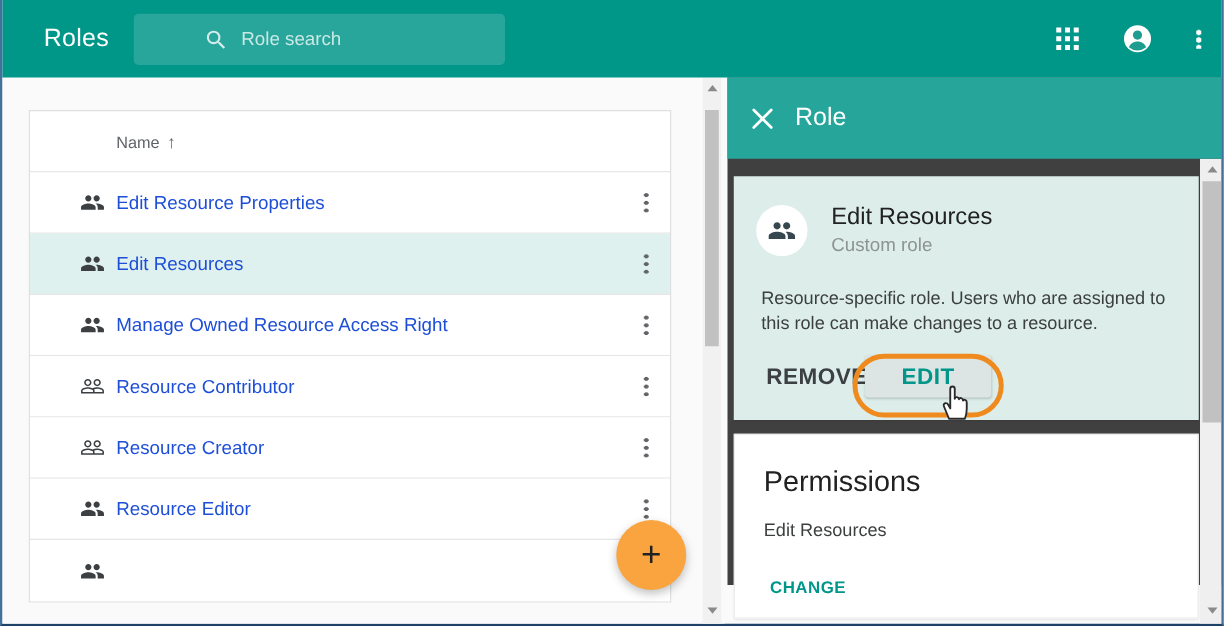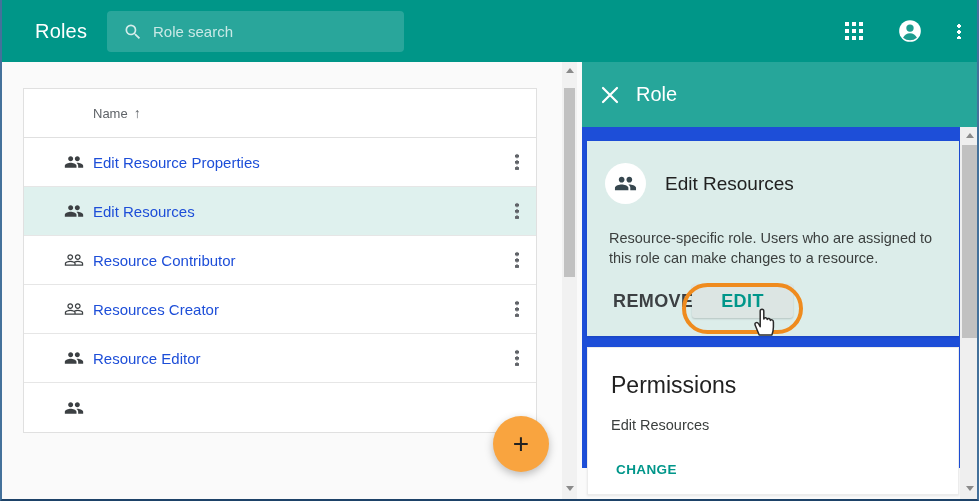--- a/index.html
+++ b/index.html
@@ -8,21 +8,21 @@
     position:relative; overflow:hidden;
     font-family:"Liberation Sans", sans-serif;
     background:#fafafa;
     border-left:2px solid #44719b; border-right:2px solid #44719b; border-bottom:2px solid #1d4268;
   }
   
   .app-header { position:absolute; top:0; left:-2px; width:979px; height:62px;
     background:var(--header-teal,#009688); display:flex; align-items:center; z-index:30; }
   .app-title { color:#fff; font-size:20px; font-weight:500; margin-left:35px; letter-spacing:.2px; }
   .search-box { position:absolute; left:107px; top:11px; width:297px; height:41px;
-    background:rgba(255,255,255,0.16); border-radius:4px; display:flex; align-items:center; }
+    background:rgba(255,255,255,0.16); border-radius:4px; display:flex; align-items:center;padding-left:40px; }
   .search-box svg { margin-left:16px; flex:none; }
   .search-input { background:transparent; border:none; outline:none; color:#fff;
     font-size:15px; font-family:inherit; margin-left:10px; width:230px; }
   .search-input::placeholder { color:rgba(255,255,255,0.75); }
   .header-actions { position:absolute; right:18px; top:0; height:62px; display:flex; align-items:center; gap:34px; }
   .apps-icon { position:relative; width:18px; height:18px; }
   .apps-icon::before { content:""; position:absolute; left:0; top:0; width:4px; height:4px; background:#fff;
     box-shadow:7px 0 #fff,14px 0 #fff,0 7px #fff,7px 7px #fff,14px 7px #fff,0 14px #fff,7px 14px #fff,14px 14px #fff; }
   .dots-v { width:4px; height:16px; background-image:radial-gradient(circle,#fff 2px,transparent 2.1px);
     background-size:4px 6px; background-repeat:repeat-y; background-position:0 0; }
@@ -58,21 +58,21 @@
   .tri-up { top:6px; border-bottom:5px solid #8a8a8a; }
   .tri-down { bottom:8px; border-top:5px solid #8a8a8a; }
 
   
   .fab { position:absolute; left:491px; top:416px; width:56px; height:56px; border-radius:50%;
     background:var(--fab-orange,#f9a43f); box-shadow:0 3px 8px rgba(0,0,0,0.25);
     display:flex; align-items:center; justify-content:center; z-index:40; cursor:pointer;
     font-size:28px; font-weight:400; color:#222; line-height:1; }
 
   
-  .right-region { position:absolute; top:62px; left:580px; width:397px; height:406px; background:#1d4ed8; }
+  .right-region { position:absolute; top:62px; left:580px; width:397px; height:406px; background:#404040; }
   .panel-header { position:absolute; top:0; left:0; right:0; height:65px;
     background:var(--panel-teal,#26a69a); display:flex; align-items:center; z-index:5; }
   .close-x { margin-left:18px; width:20px; height:20px; cursor:pointer; }
   .panel-title { color:#fff; font-size:20px; margin-left:16px; }
 
   .role-card { position:absolute; left:5px; top:79px; width:372px; height:195px;
     background:var(--card-teal,#dcedea); box-shadow:0 1px 2px rgba(0,0,0,0.12); }
   .role-head { display:flex; align-items:center; margin:22px 0 0 18px; }
   .avatar { width:41px; height:41px; border-radius:50%; background:#fff; display:flex;
     align-items:center; justify-content:center; flex:none; }
@@ -152,41 +152,52 @@
           <svg width="20" height="20" viewBox="0 0 24 24">
             <path fill="#3c4043" d="M16 11c1.66 0 2.99-1.34 2.99-3S17.66 5 16 5c-1.66 0-3 1.34-3 3s1.34 3 3 3zm-8 0c1.66 0 2.99-1.34 2.99-3S9.66 5 8 5C6.34 5 5 6.34 5 8s1.34 3 3 3zm0 2c-2.33 0-7 1.17-7 3.5V19h14v-2.5c0-2.33-4.67-3.5-7-3.5zm8 0c-.29 0-.62.02-.97.05 1.16.84 1.97 1.97 1.97 3.45V19h6v-2.5c0-2.33-4.67-3.5-7-3.5z"></path>
           </svg>
         </span>
       <span class="row-name">Edit Resources</span>
       <span class="row-menu">
           <span class="dots-g"></span>
         </span>
     </div>
 
+    <div class="t-row">
+      <span class="row-icon">
+          <svg width="20" height="20" viewBox="0 0 24 24">
+            <path fill="#3c4043" d="M16 11c1.66 0 2.99-1.34 2.99-3S17.66 5 16 5c-1.66 0-3 1.34-3 3s1.34 3 3 3zm-8 0c1.66 0 2.99-1.34 2.99-3S9.66 5 8 5C6.34 5 5 6.34 5 8s1.34 3 3 3zm0 2c-2.33 0-7 1.17-7 3.5V19h14v-2.5c0-2.33-4.67-3.5-7-3.5zm8 0c-.29 0-.62.02-.97.05 1.16.84 1.97 1.97 1.97 3.45V19h6v-2.5c0-2.33-4.67-3.5-7-3.5z"></path>
+          </svg>
+        </span>
+      <span class="row-name">Manage Owned Resource Access Right</span>
+      <span class="row-menu">
+          <span class="dots-g"></span>
+        </span>
+    </div>
 
 
     <div class="t-row">
       <span class="row-icon">
           <svg width="20" height="20" viewBox="0 0 24 24">
             <path fill="#3c4043" d="M16.5 13c-1.2 0-3.07.34-4.5 1-1.43-.67-3.3-1-4.5-1C5.33 13 1 14.08 1 16.25V19h22v-2.75c0-2.17-4.33-3.25-6.5-3.25zm-4 4.5h-10v-1.25c0-.54 2.56-1.75 5-1.75s5 1.21 5 1.75v1.25zm9 0H14v-1.25c0-.46-.2-.86-.52-1.22.88-.3 1.96-.53 3.02-.53 2.44 0 5 1.21 5 1.75v1.25zM7.5 12c1.93 0 3.5-1.57 3.5-3.5S9.43 5 7.5 5 4 6.57 4 8.5 5.57 12 7.5 12zm0-5.5c1.1 0 2 .9 2 2s-.9 2-2 2-2-.9-2-2 .9-2 2-2zm9 5.5c1.93 0 3.5-1.57 3.5-3.5S18.43 5 16.5 5 13 6.57 13 8.5s1.57 3.5 3.5 3.5zm0-5.5c1.1 0 2 .9 2 2s-.9 2-2 2-2-.9-2-2 .9-2 2-2z"></path>
           </svg>
         </span>
       <span class="row-name">Resource Contributor</span>
       <span class="row-menu">
           <span class="dots-g"></span>
         </span>
     </div>
 
     <div class="t-row">
       <span class="row-icon">
           <svg width="20" height="20" viewBox="0 0 24 24">
             <path fill="#3c4043" d="M16.5 13c-1.2 0-3.07.34-4.5 1-1.43-.67-3.3-1-4.5-1C5.33 13 1 14.08 1 16.25V19h22v-2.75c0-2.17-4.33-3.25-6.5-3.25zm-4 4.5h-10v-1.25c0-.54 2.56-1.75 5-1.75s5 1.21 5 1.75v1.25zm9 0H14v-1.25c0-.46-.2-.86-.52-1.22.88-.3 1.96-.53 3.02-.53 2.44 0 5 1.21 5 1.75v1.25zM7.5 12c1.93 0 3.5-1.57 3.5-3.5S9.43 5 7.5 5 4 6.57 4 8.5 5.57 12 7.5 12zm0-5.5c1.1 0 2 .9 2 2s-.9 2-2 2-2-.9-2-2 .9-2 2-2zm9 5.5c1.93 0 3.5-1.57 3.5-3.5S18.43 5 16.5 5 13 6.57 13 8.5s1.57 3.5 3.5 3.5zm0-5.5c1.1 0 2 .9 2 2s-.9 2-2 2-2-.9-2-2 .9-2 2-2z"></path>
           </svg>
         </span>
-      <span class="row-name">Resources Creator</span>
+      <span class="row-name">Resource Creator</span>
       <span class="row-menu">
           <span class="dots-g"></span>
         </span>
     </div>
 
     <div class="t-row">
       <span class="row-icon">
           <svg width="20" height="20" viewBox="0 0 24 24">
             <path fill="#3c4043" d="M16 11c1.66 0 2.99-1.34 2.99-3S17.66 5 16 5c-1.66 0-3 1.34-3 3s1.34 3 3 3zm-8 0c1.66 0 2.99-1.34 2.99-3S9.66 5 8 5C6.34 5 5 6.34 5 8s1.34 3 3 3zm0 2c-2.33 0-7 1.17-7 3.5V19h14v-2.5c0-2.33-4.67-3.5-7-3.5zm8 0c-.29 0-.62.02-.97.05 1.16.84 1.97 1.97 1.97 3.45V19h6v-2.5c0-2.33-4.67-3.5-7-3.5z"></path>
           </svg>
@@ -227,20 +238,21 @@
 
   <div class="role-card">
     <div class="role-head">
       <div class="avatar">
         <svg width="23" height="23" viewBox="0 0 24 24">
             <path fill="#37474f" d="M16 11c1.66 0 2.99-1.34 2.99-3S17.66 5 16 5c-1.66 0-3 1.34-3 3s1.34 3 3 3zm-8 0c1.66 0 2.99-1.34 2.99-3S9.66 5 8 5C6.34 5 5 6.34 5 8s1.34 3 3 3zm0 2c-2.33 0-7 1.17-7 3.5V19h14v-2.5c0-2.33-4.67-3.5-7-3.5zm8 0c-.29 0-.62.02-.97.05 1.16.84 1.97 1.97 1.97 3.45V19h6v-2.5c0-2.33-4.67-3.5-7-3.5z"></path>
           </svg>
       </div>
       <div class="role-titles">
         <div class="role-name">Edit Resources</div>
+        <div class="role-type">Custom role</div>
       </div>
     </div>
     <div class="role-desc">Resource-specific role. Users who are assigned to this role can make changes to a resource.</div>
     <div class="role-actions">
       <button class="btn-flat btn-remove">REMOVE</button>
       <button class="btn-flat btn-edit">EDIT</button>
     </div>
   </div>
 
   <div class="perm-card">

